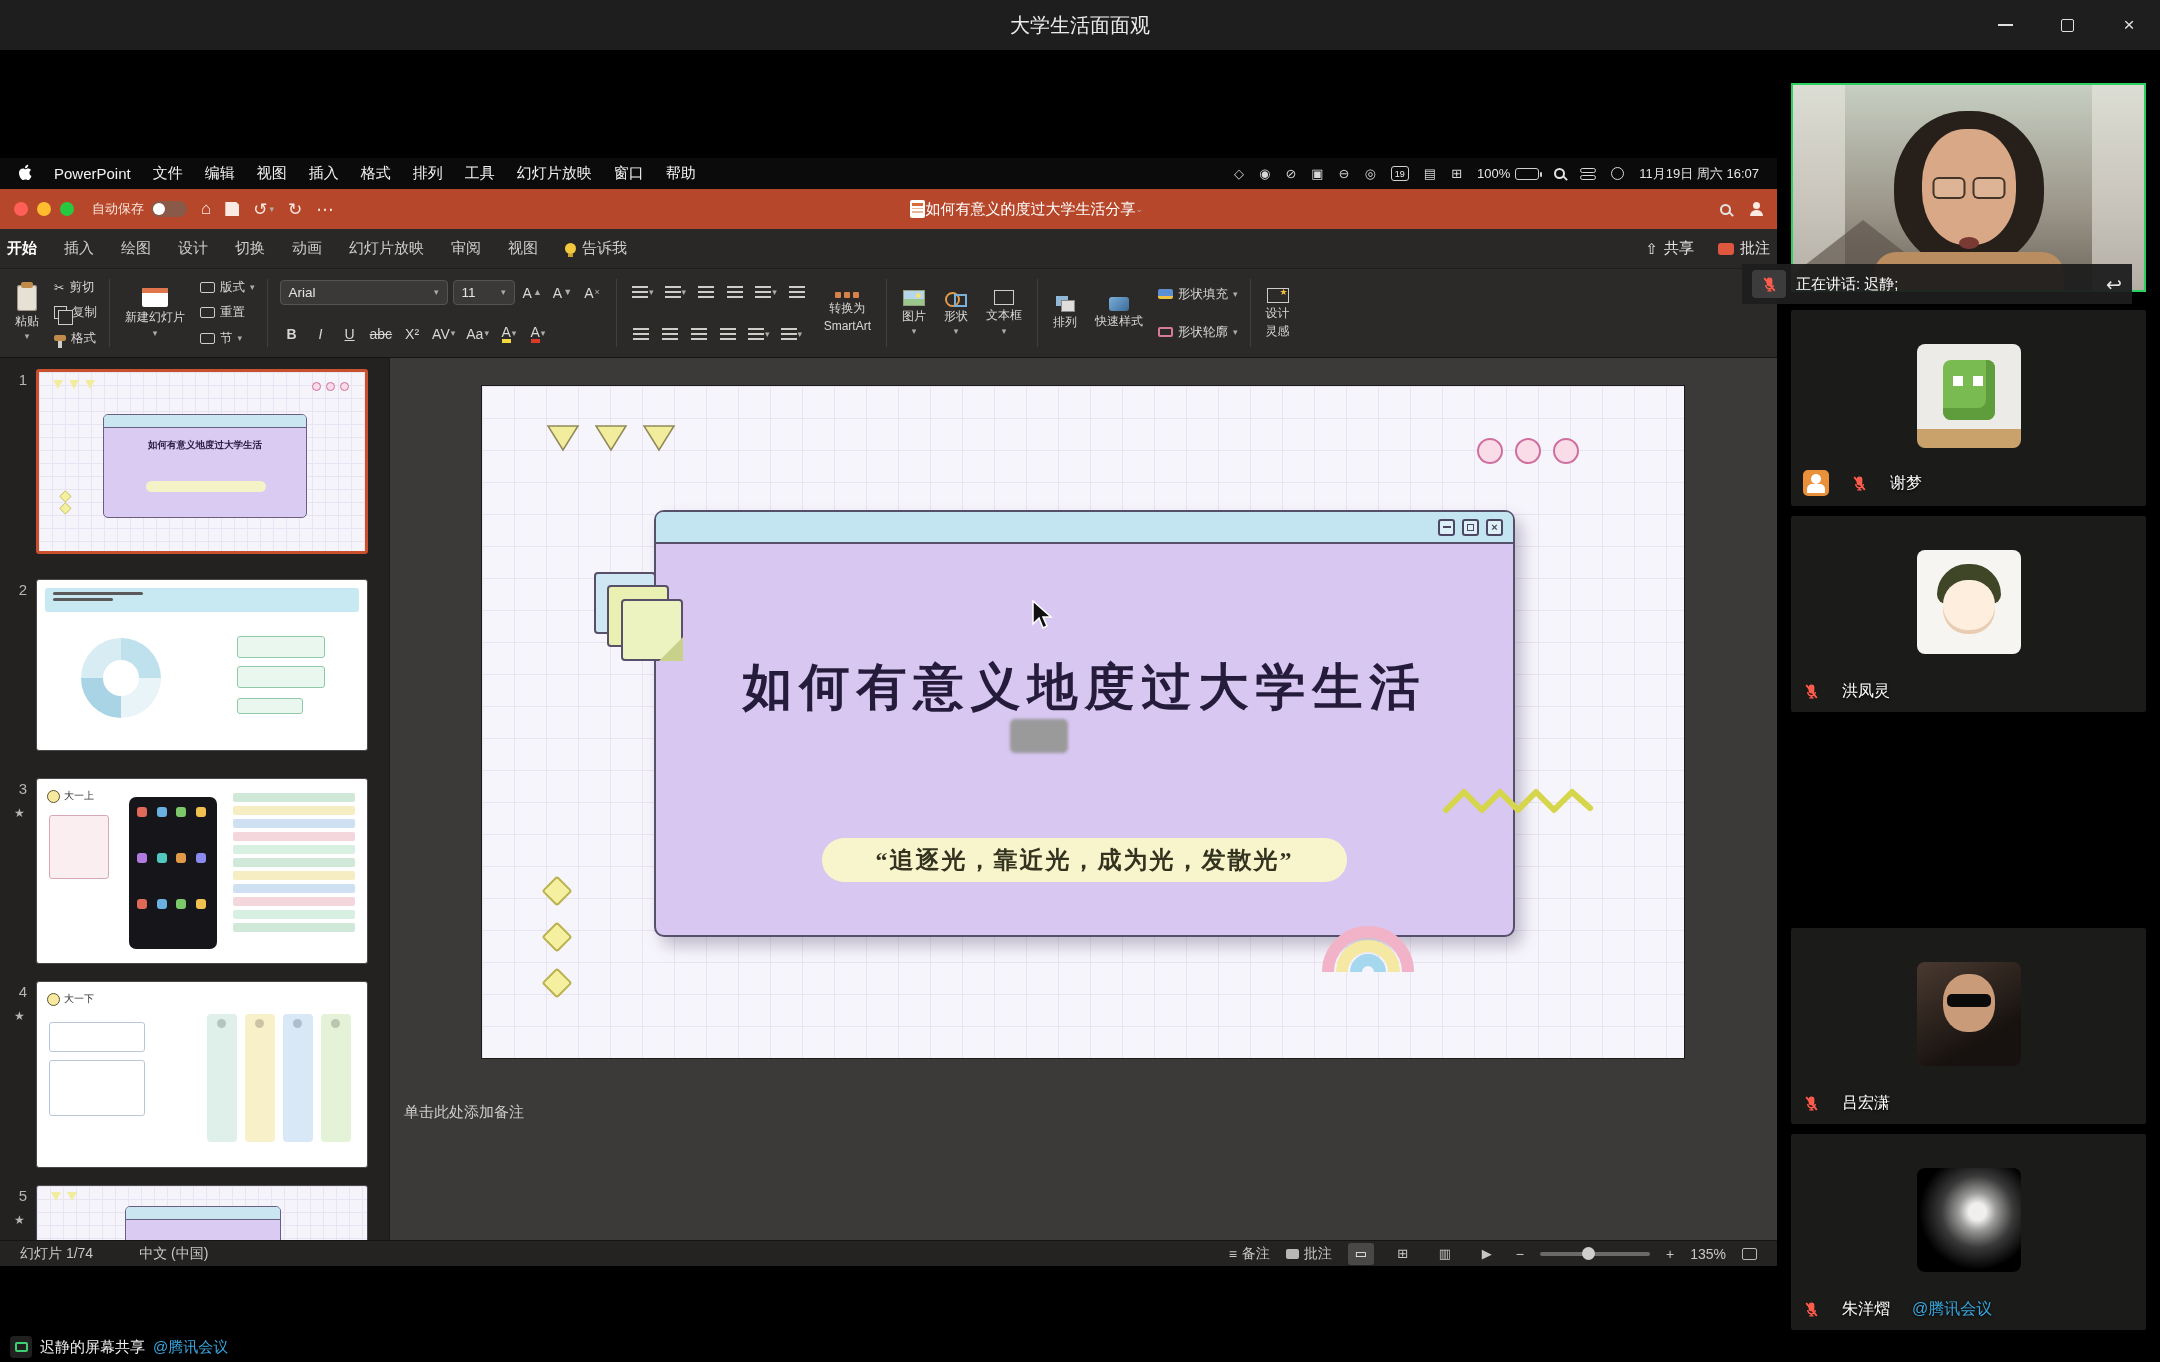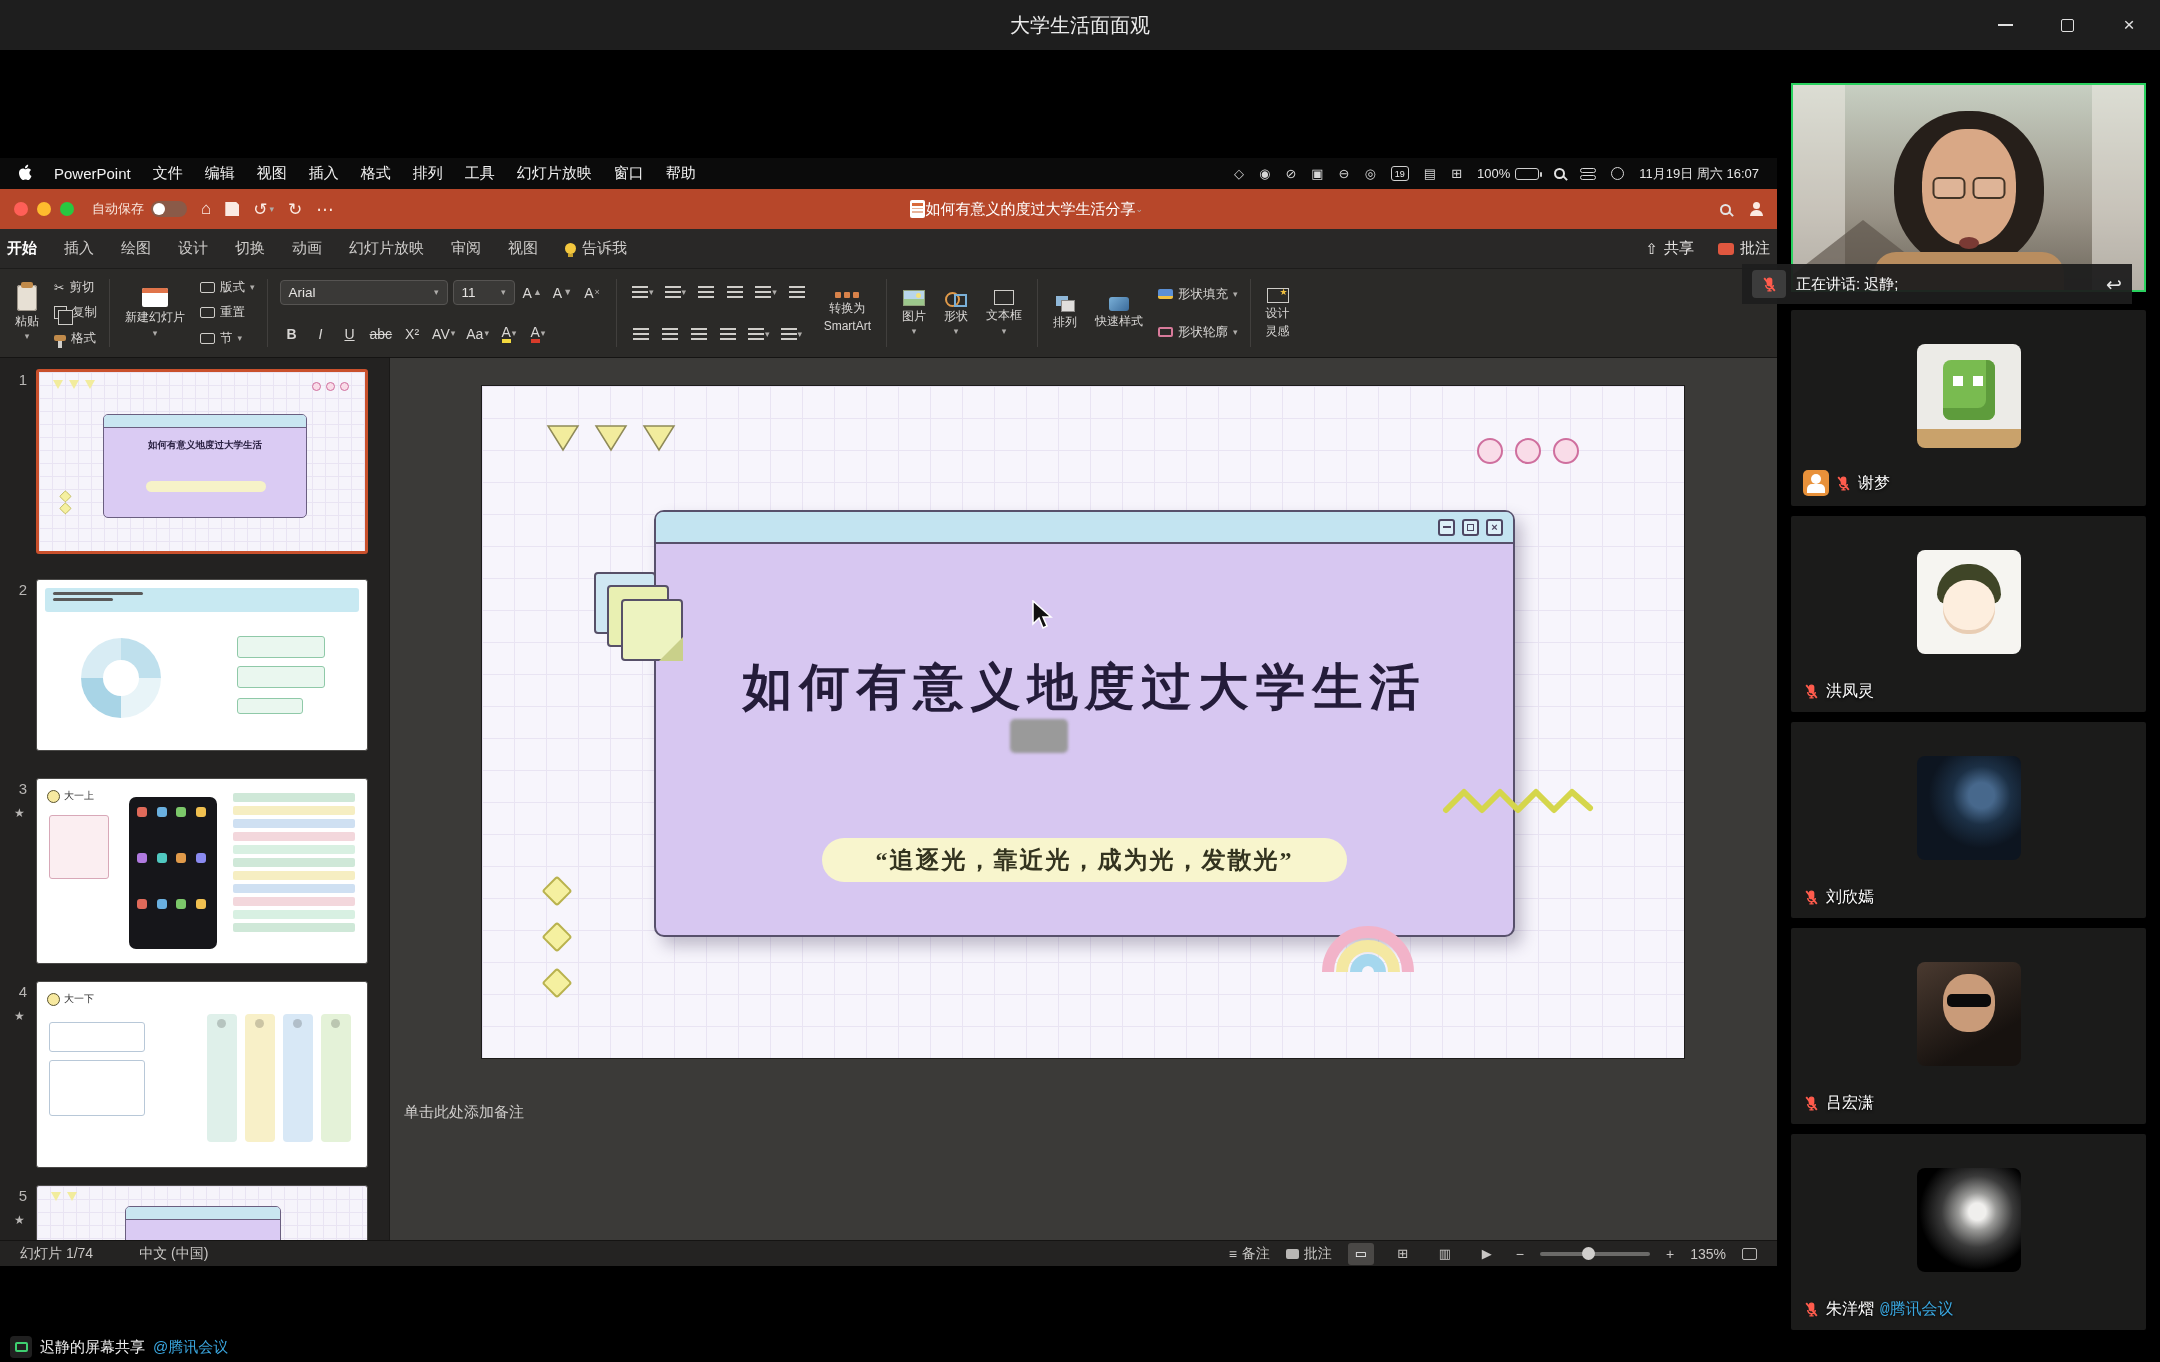--- a/index.html
+++ b/index.html
@@ -235,22 +235,22 @@
   .av-xm:before{content:"";position:absolute;left:26px;top:16px;width:52px;height:60px;background:#79bb50;border-radius:8px;box-shadow:inset -9px -12px 0 #5e9c3c;}
   .av-xm:after{content:"";position:absolute;left:36px;top:32px;width:10px;height:10px;background:#fff;box-shadow:20px 0 0 #fff;}
   .av-hfl{background:#f6f5f1;}
   .av-hfl:before{content:"";position:absolute;left:20px;top:14px;width:64px;height:40px;border-radius:32px 32px 10px 10px;background:#3f4527;}
   .av-hfl:after{content:"";position:absolute;left:26px;top:30px;width:52px;height:54px;border-radius:46%;background:#fdeede;box-shadow:inset 0 -4px 0 #e8cdb4;}
   .av-lxy{background:radial-gradient(circle at 62% 38%,#47688c 0 14%,rgba(40,70,100,.55) 32%,transparent 58%),#0d1520;}
   .av-lhx{background:linear-gradient(150deg,#4a3a30,#17120f 72%);}
   .av-lhx:before{content:"";position:absolute;left:26px;top:12px;width:52px;height:58px;border-radius:46%;background:#c99b79;}
   .av-lhx:after{content:"";position:absolute;left:30px;top:32px;width:44px;height:13px;border-radius:5px;background:#0b0b0b;}
   .av-zyy{background:radial-gradient(circle at 58% 42%,#f0efed 0 10%,#9a9a98 22%,#3a3a3a 42%,#000 68%);}
-  .namerow{position:absolute;left:12px;bottom:10px;display:flex;align-items:center;gap:6px;
-           font-size:16px;color:#fff;text-shadow:0 1px 3px #000;font-family:Liberation Mono, monospace;}
+  .namerow{position:absolute;left:12px;bottom:10px;display:flex;align-items:center;gap:22px;
+           font-size:16px;color:#fff;text-shadow:0 1px 3px #000;}
   .mic{width:17px;height:17px;}
   .mic *{stroke:#ff5c4d;}
   .mic rect{fill:#ff5c4d;}
   .badge{width:26px;height:26px;border-radius:5px;background:#e8913a;position:relative;}
   .badge:before{content:"";position:absolute;top:4px;left:8px;width:10px;height:10px;border-radius:50%;background:#fff;}
   .badge:after{content:"";position:absolute;bottom:3px;left:4px;width:18px;height:9px;border-radius:5px 5px 0 0;background:#fff;}
 </style>
 </head>
 <body>
 
@@ -840,32 +840,20 @@
         <svg class="mic" viewBox="0 0 16 16" fill="none" stroke-width="1.4">
             <rect x="6" y="2" width="4" height="7" rx="2"></rect>
             <path d="M4.5 8.5a3.5 3.5 0 0 0 7 0"></path>
             <path d="M8 12v2M6 14h4"></path>
             <path d="M3 2l10 12" stroke-width="1.7"></path>
           </svg>
         <span>洪凤灵</span>
       </div>
     </div>
 
-    <div class="tile p3">
-      <div class="av av-lxy"></div>
-      <div class="namerow">
-        <svg class="mic" viewBox="0 0 16 16" fill="none" stroke-width="1.4">
-            <rect x="6" y="2" width="4" height="7" rx="2"></rect>
-            <path d="M4.5 8.5a3.5 3.5 0 0 0 7 0"></path>
-            <path d="M8 12v2M6 14h4"></path>
-            <path d="M3 2l10 12" stroke-width="1.7"></path>
-          </svg>
-        <span>刘欣嫣</span>
-      </div>
-    </div>
 
     <div class="tile p4">
       <div class="av av-lhx"></div>
       <div class="namerow">
         <svg class="mic" viewBox="0 0 16 16" fill="none" stroke-width="1.4">
             <rect x="6" y="2" width="4" height="7" rx="2"></rect>
             <path d="M4.5 8.5a3.5 3.5 0 0 0 7 0"></path>
             <path d="M8 12v2M6 14h4"></path>
             <path d="M3 2l10 12" stroke-width="1.7"></path>
           </svg>

